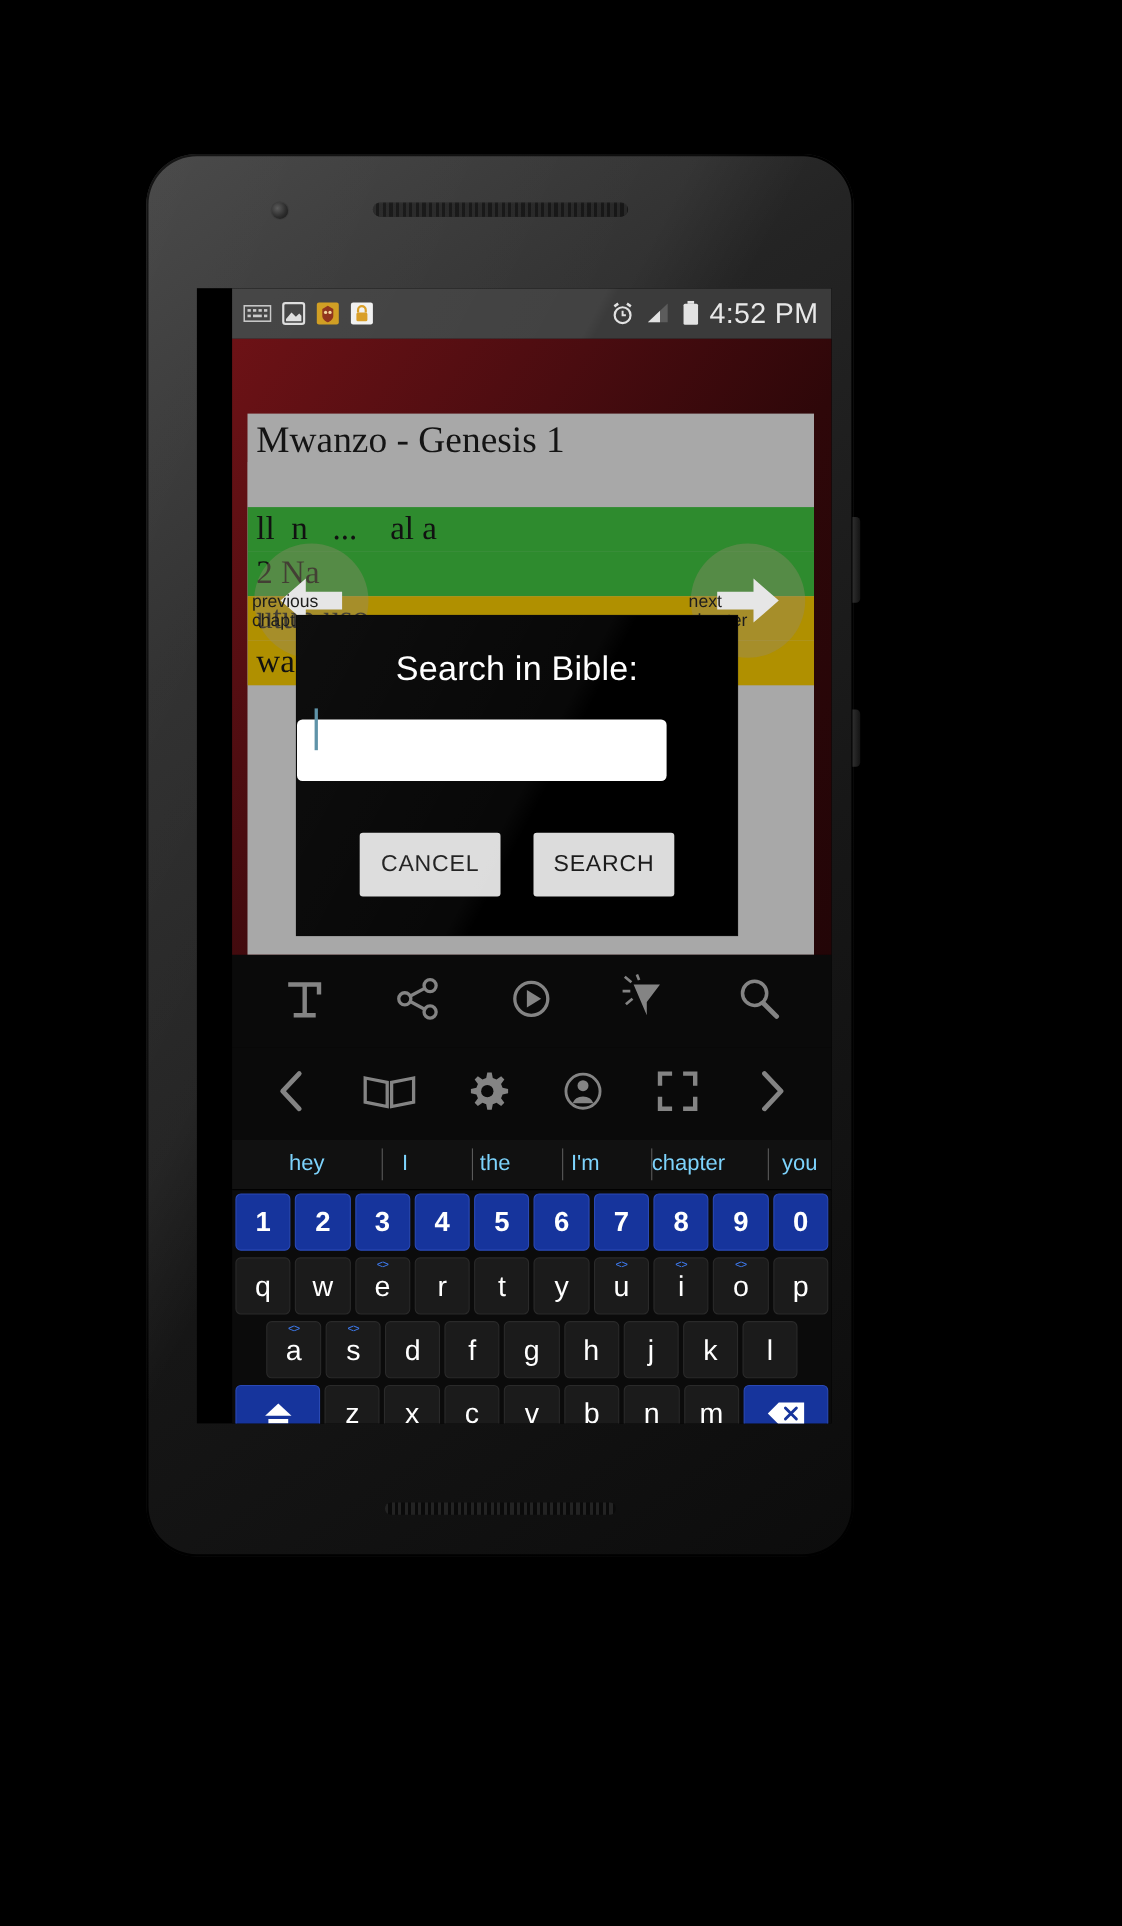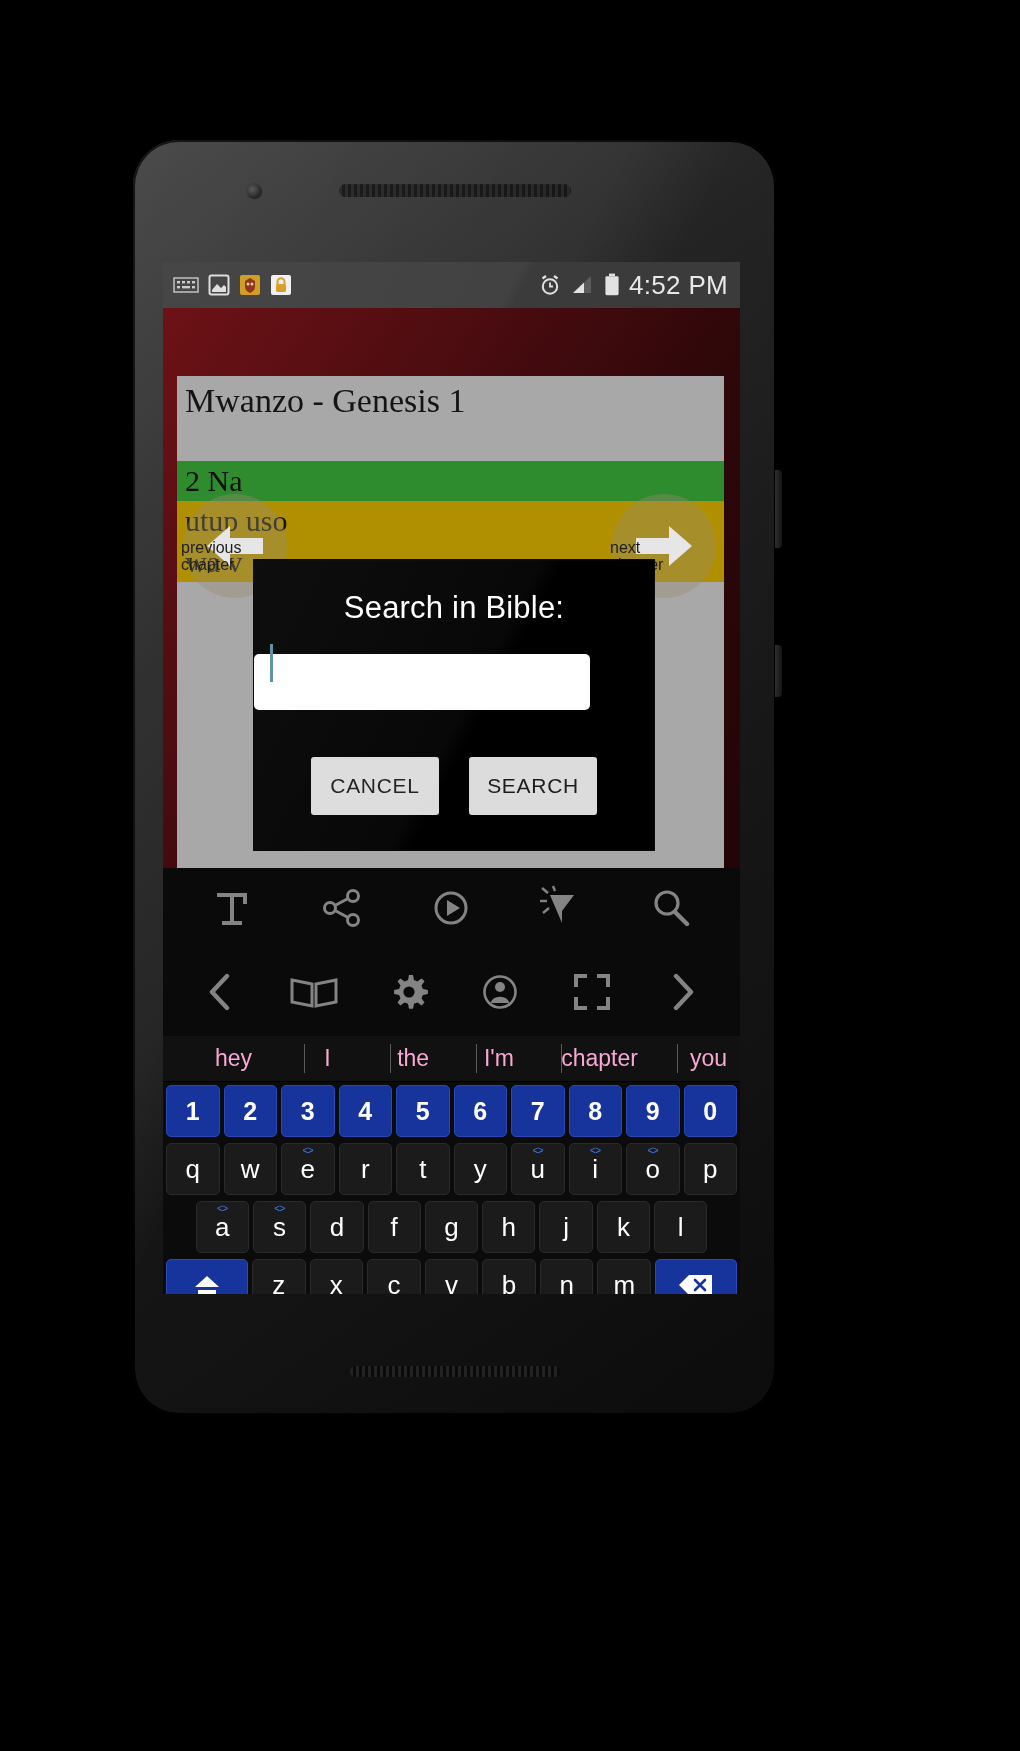--- a/index.html
+++ b/index.html
@@ -50,23 +50,23 @@
   .side-btn {
     position: absolute; right: -6px;
     width: 7px; border-radius: 0 4px 4px 0;
     background: linear-gradient(90deg,#2e2e2e,#141414);
   }
   .side-btn.b1 { top: 330px; height: 78px; }
   .side-btn.b2 { top: 505px; height: 52px; }
 
   
   .screen {
-    position: absolute; left: 30px; top: 122px;
+    position: absolute; left: 46px; top: 122px;
     width: 577px; height: 1032px;
-    background: #000; overflow: hidden;
+    background: #000; overflow: hidden; padding-left: 32px;
   }
 
   
   .statusbar {
     position: relative; height: 46px; width: 100%;
     background: #3b3b3b; display: flex; align-items: center;
     padding: 0 12px 0 10px;
   }
   .statusbar::after{
     content:""; position:absolute; inset:0; pointer-events:none;
@@ -159,21 +159,21 @@
   }
 
   
   .keyboard { width: 100%; background: #0b0b0b; padding-bottom: 4px; }
   .suggest {
     height: 46px; background: #111; display: flex; align-items: stretch;
     border-bottom: 1px solid #000;
   }
   .sug {
     flex: 1; display: flex; align-items: center; justify-content: center;
-    color: #f9a8d4; font-size: 23px; position: relative; margin-left: 39px;
+    color: #7dd3fc; font-size: 20px; position: relative; margin-left: 39px;
   }
   .sug + .sug::before {
     content: ""; position: absolute; left: 0; top: 8px; bottom: 8px;
     width: 1px; background: #5a5a5a;
   }
   .sug.w { flex: 1.35; }
 
   .krow { display: flex; gap: 4px; padding: 3px 3px; }
   .key {
     flex: 1; height: 52px; border-radius: 5px;
@@ -253,20 +253,21 @@
             <rect x="1.4" y="3.2" width="13.2" height="19" rx="1.4" fill="#e2e2e2"></rect>
           </svg>
           <div class="sb-time">4:52 PM</div>
         </div>
       </div>
 
       <div class="appbg">
         <div class="page">
           <div class="page-title">Mwanzo - Genesis 1</div>
           <div class="verse-block hl-grey">&nbsp;</div>
+          <div class="verse-block hl-green">ll&nbsp;&nbsp;n&nbsp;&nbsp; ...   &nbsp;&nbsp; al a</div>
           <div class="verse-block hl-green">2 Na</div>
           <div class="verse-block hl-gold">utup                    uso</div>
           <div class="verse-block hl-gold">wa v</div>
         </div>
 
         <div class="navarrow left">
           <svg width="62" height="46" viewBox="0 0 62 46">
             <path d="M26 3 L26 15 L59 15 L59 31 L26 31 L26 43 L3 23 Z" fill="#e6e6e6"></path>
           </svg>
         </div>

